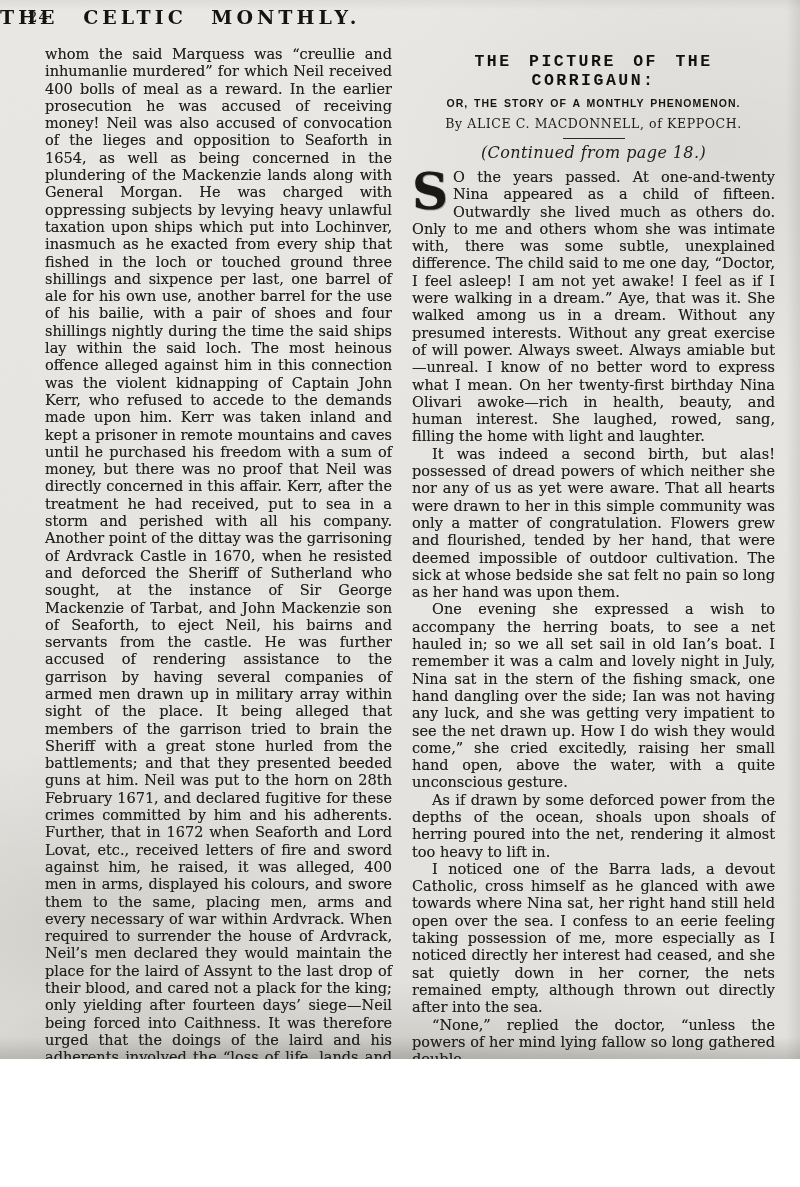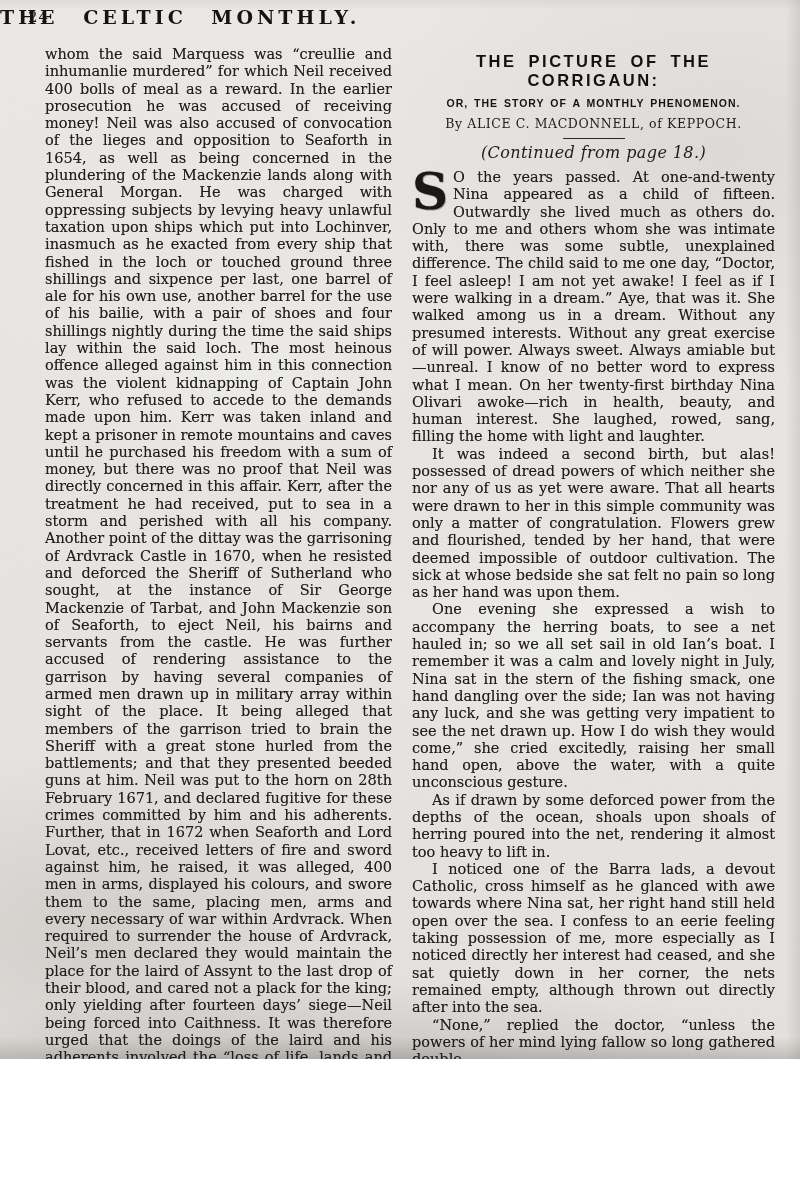--- a/index.html
+++ b/index.html
@@ -82,21 +82,21 @@
   .concluded-note {
     margin: 3px 0 0 0;
     text-align: center;
     font-style: italic;
     font-size: 15.5px;
     letter-spacing: .5px;
   }
   .article-title {
     margin: 6px 0 0 0;
     text-align: center;
-    font-family: Liberation Sans, sans-serif;
+    font-family: Liberation Mono, monospace;
     font-weight: bold;
     font-size: 16.5px;
     letter-spacing: 2.5px;
     word-spacing: 5px;
     color: #12110e;
   }
   .article-subtitle {
     margin: 7px 0 0 0;
     text-align: center;
     font-family: "Liberation Sans", sans-serif;

